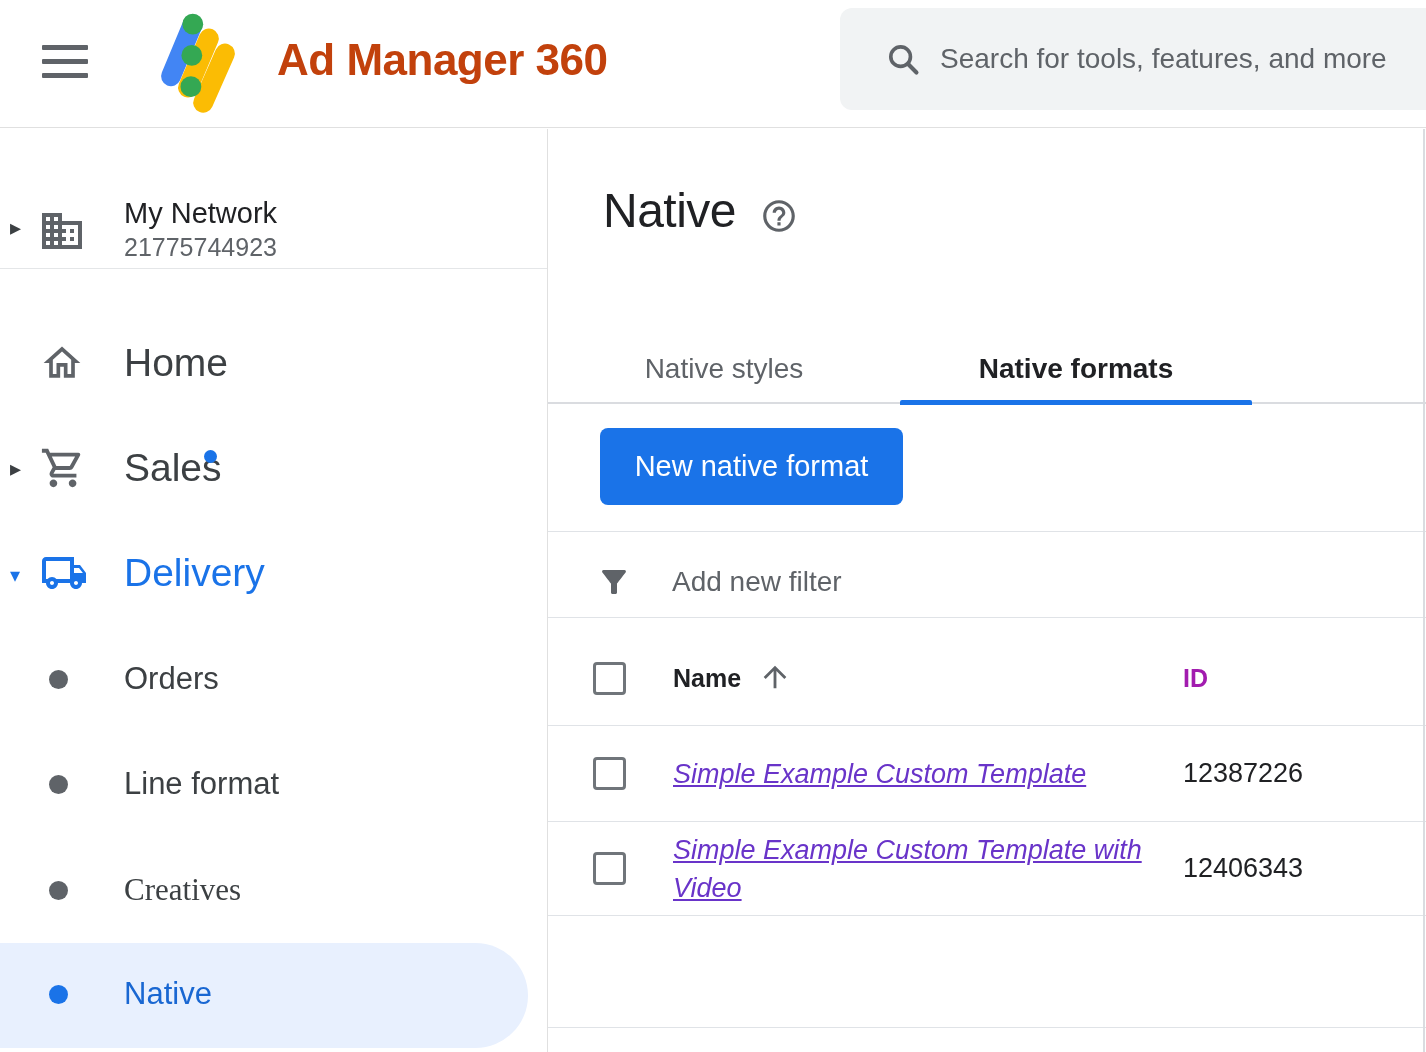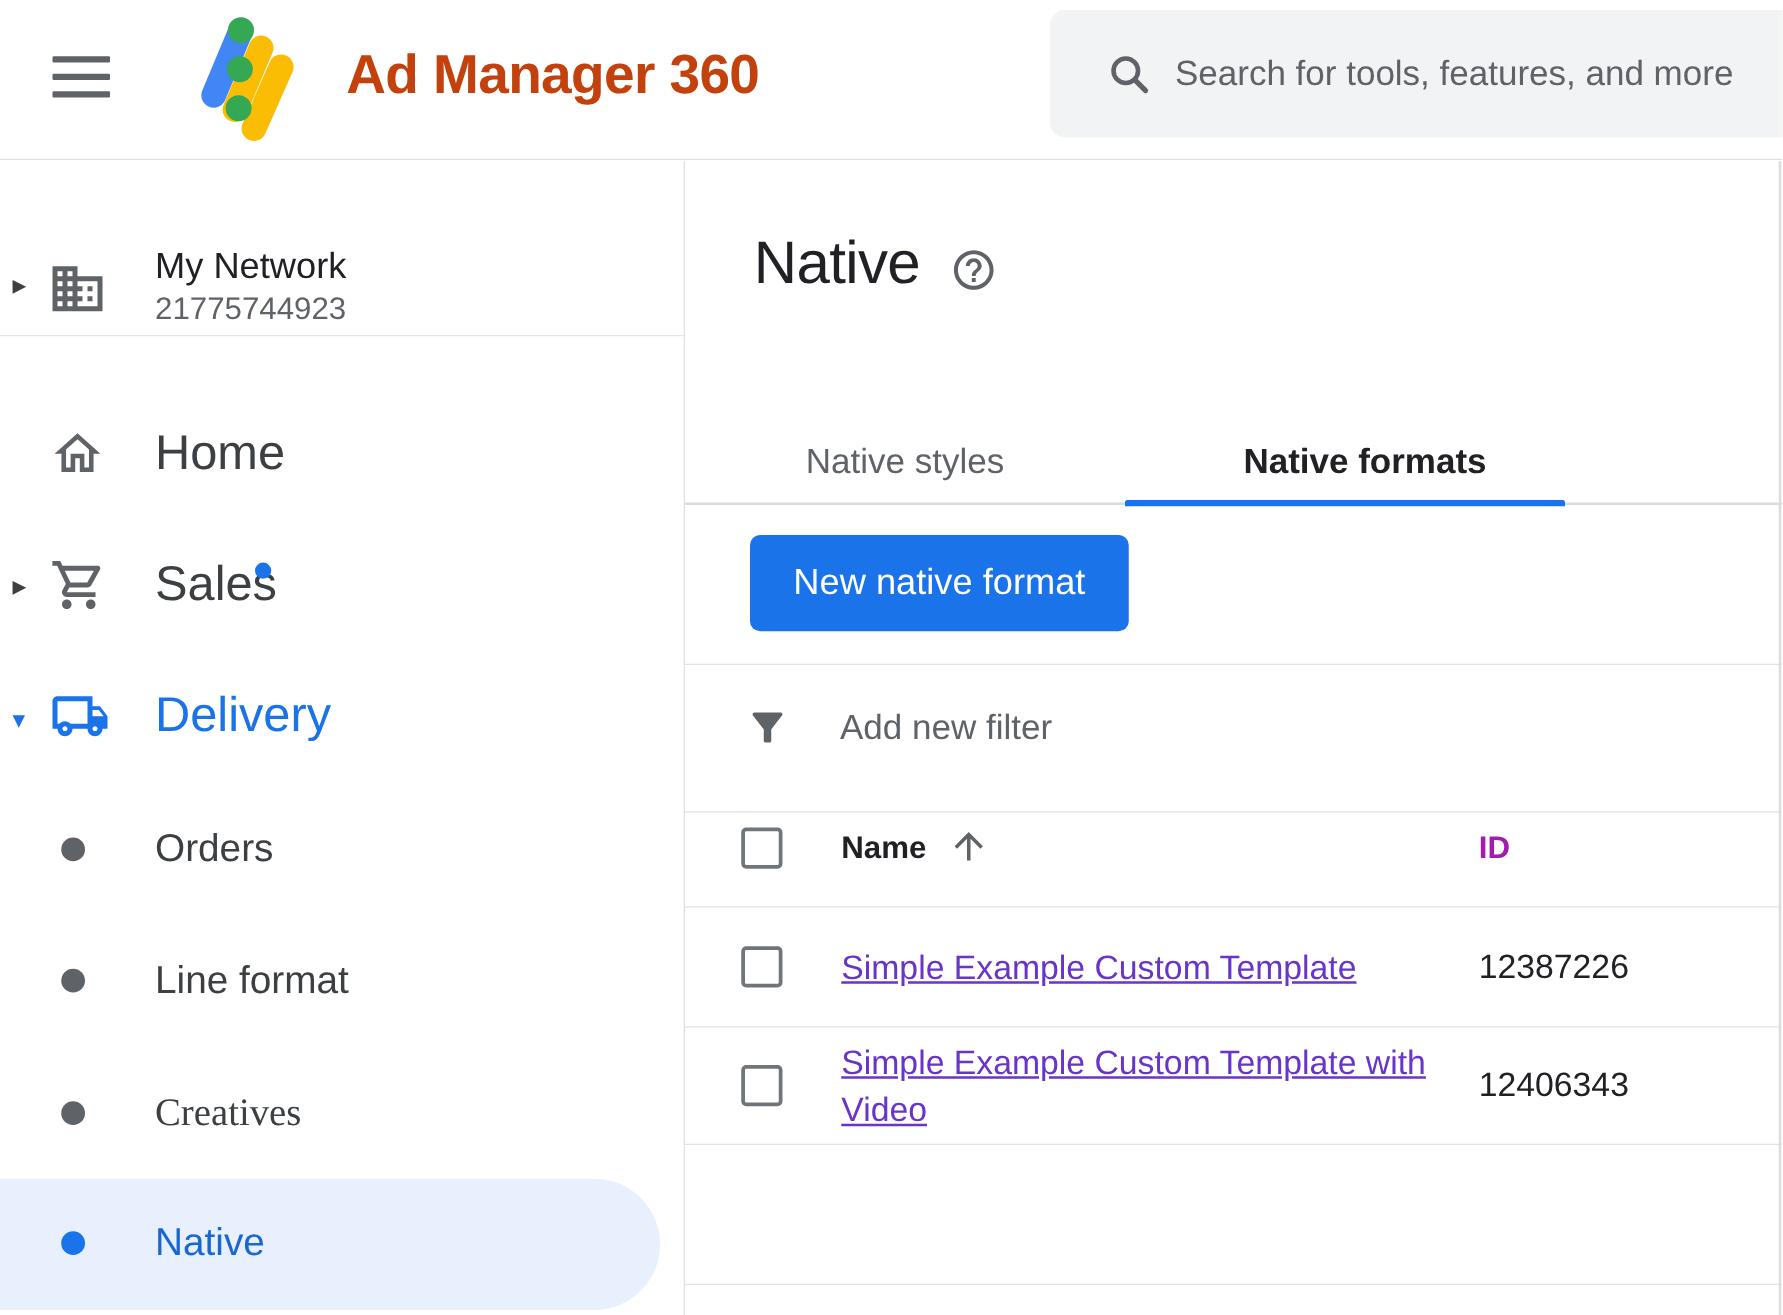--- a/index.html
+++ b/index.html
@@ -60,47 +60,47 @@
 
   
   .content { position:absolute; left:548px; top:129px; width:878px; height:923px; background:#fff; }
   .right-edge { position:absolute; left:1423px; top:129px; width:2px; height:923px; background:#dadce0; }
   .page-title { position:absolute; left:55px; top:52px; font-size:48px; line-height:60px; font-weight:400; color:#202124; letter-spacing:-0.5px; }
   .help-icon { position:absolute; left:212px; top:68px; cursor:pointer; }
 
   .tabbar { position:absolute; left:0; top:204px; width:878px; height:71px; border-bottom:2px solid #dadce0; }
   .tab { position:absolute; top:0; width:352px; height:71px; display:flex; align-items:center; justify-content:center; font-size:28px; cursor:pointer; }
   .tab-inactive { left:0; color:#5f6368; font-weight:500; }
-  .tab-active { left:368px; color:#202124; font-weight:600; }
+  .tab-active { left:352px; color:#202124; font-weight:600; }
   .tab-underline { position:absolute; left:352px; top:67px; width:352px; height:5px; background:#1a73e8; border-radius:2px 2px 0 0; }
 
   .primary-btn {
     position:absolute; left:52px; top:299px; width:303px; height:77px; background:#1a73e8; border:none; border-radius:8px;
     color:#fff; font-family:"Liberation Sans", sans-serif; font-size:29px; font-weight:500; cursor:pointer;
     display:flex; align-items:center; justify-content:center;
   }
 
-  .filter-row { position:absolute; left:0; top:402px; width:878px; height:119px; border-top:1px solid #e0e3e7; border-bottom:1px solid #e0e3e7; cursor:pointer; }
+  .filter-row { position:absolute; left:0; top:402px; width:878px; height:87px; border-top:1px solid #e0e3e7; border-bottom:1px solid #e0e3e7; cursor:pointer; }
   .filter-icon { position:absolute; left:48px; top:32px; }
   .filter-text { position:absolute; left:124px; top:34px; font-size:28px; color:#5f6368; }
 
   .table-header { position:absolute; left:0; top:503px; width:878px; height:94px; border-bottom:1px solid #e0e3e7; }
   .checkbox { position:absolute; left:45px; width:33px; height:33px; border:3px solid #70757a; border-radius:4px; background:#fff; cursor:pointer; }
   .table-header .checkbox { top:30px; }
   .col-name { position:absolute; left:125px; top:32px; font-size:25px; font-weight:700; color:#202124; cursor:pointer; }
   .sort-arrow { position:absolute; left:210px; top:28px; }
   .col-id { position:absolute; left:635px; top:32px; font-size:25px; font-weight:700; color:#a21caf; }
 
   .table-row { position:absolute; left:0; width:878px; border-bottom:1px solid #e0e3e7; }
   .row-1 { top:597px; height:96px; }
   .row-2 { top:693px; height:94px; }
   .row-empty { top:787px; height:112px; border-bottom:1px solid #e0e3e7; position:absolute; left:0; width:878px; }
   .table-row .checkbox { top:50%; margin-top:-17px; }
   .name-cell { position:absolute; left:125px; top:0; height:100%; width:475px; display:flex; align-items:center; }
-  .row-link { font-size:27px; color:#6934c9; text-decoration:underline; line-height:38px; max-width:475px; }
+  .row-link { font-size:27px; color:#6934c9; text-decoration:underline; line-height:38px; max-width:475px;font-style:italic; }
   .id-cell { position:absolute; left:635px; top:0; height:100%; display:flex; align-items:center; font-size:27px; color:#202124; }
 </style>
 </head>
 <body>
 
 <div class="header">
   <div class="hamburger">
     <span></span>
       <span></span>
       <span></span>

